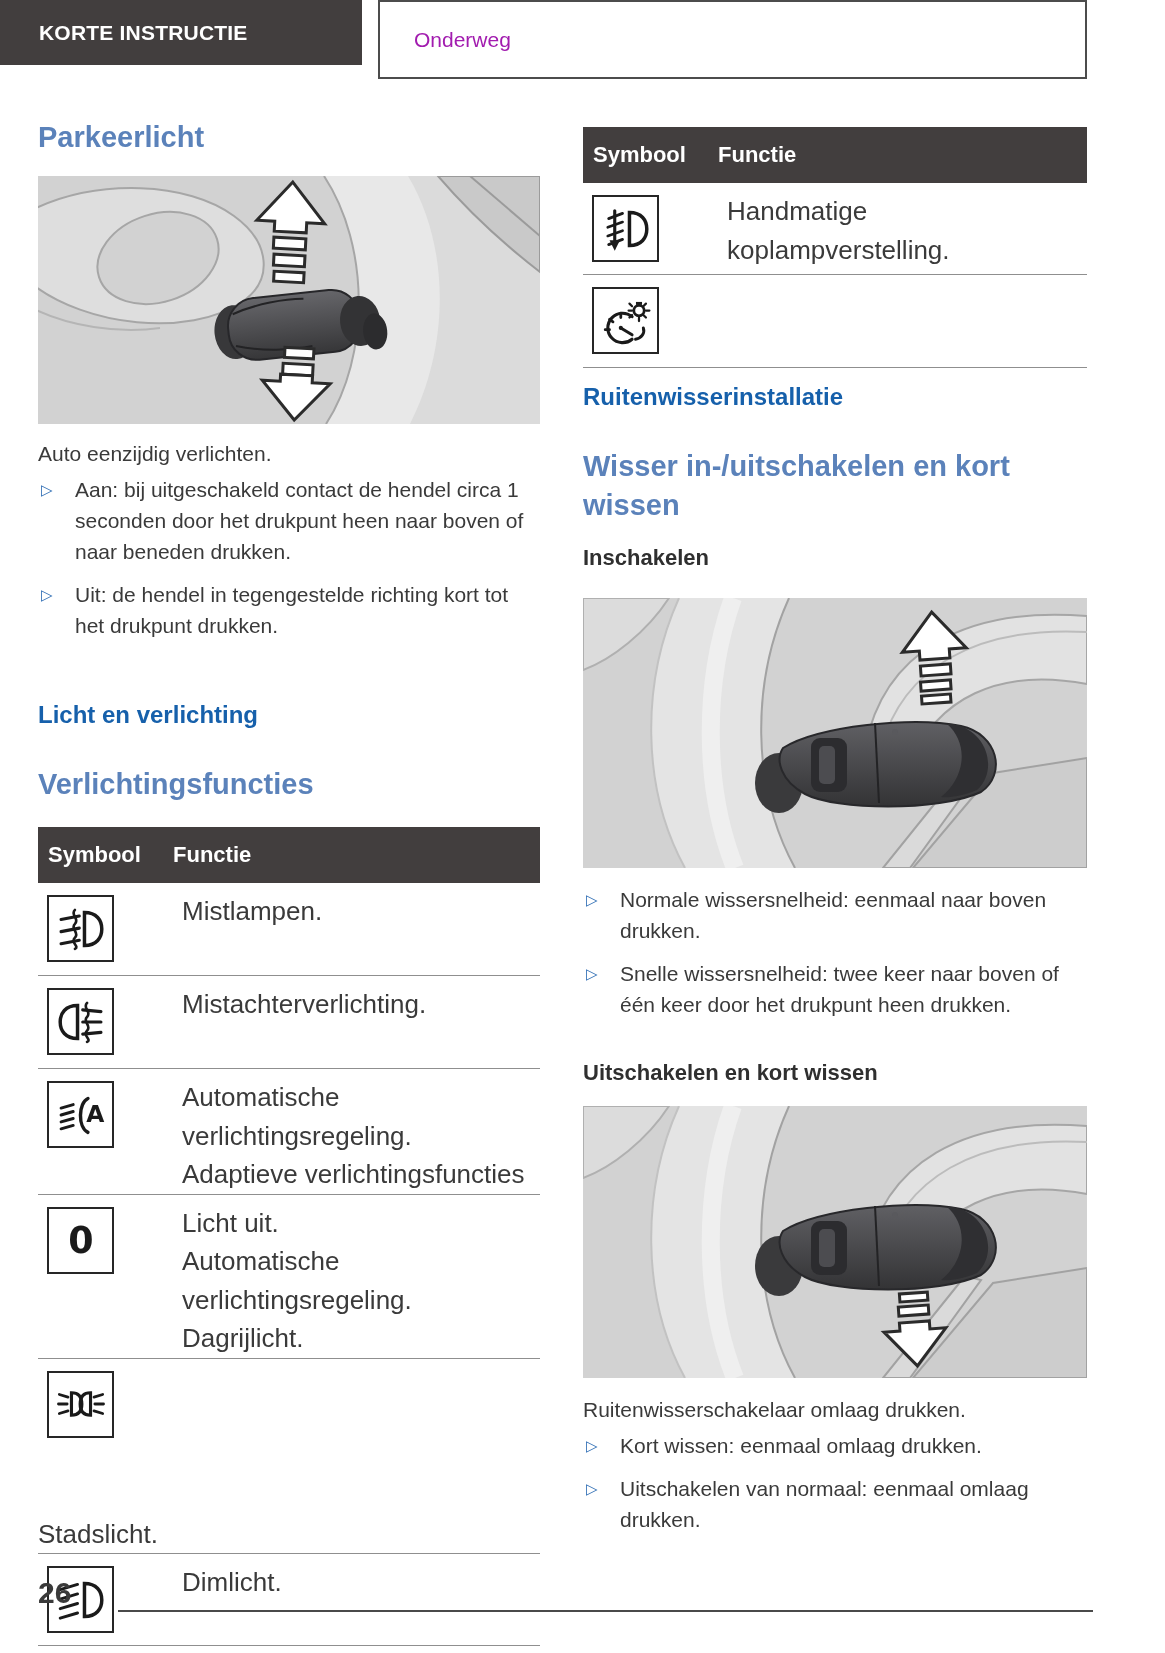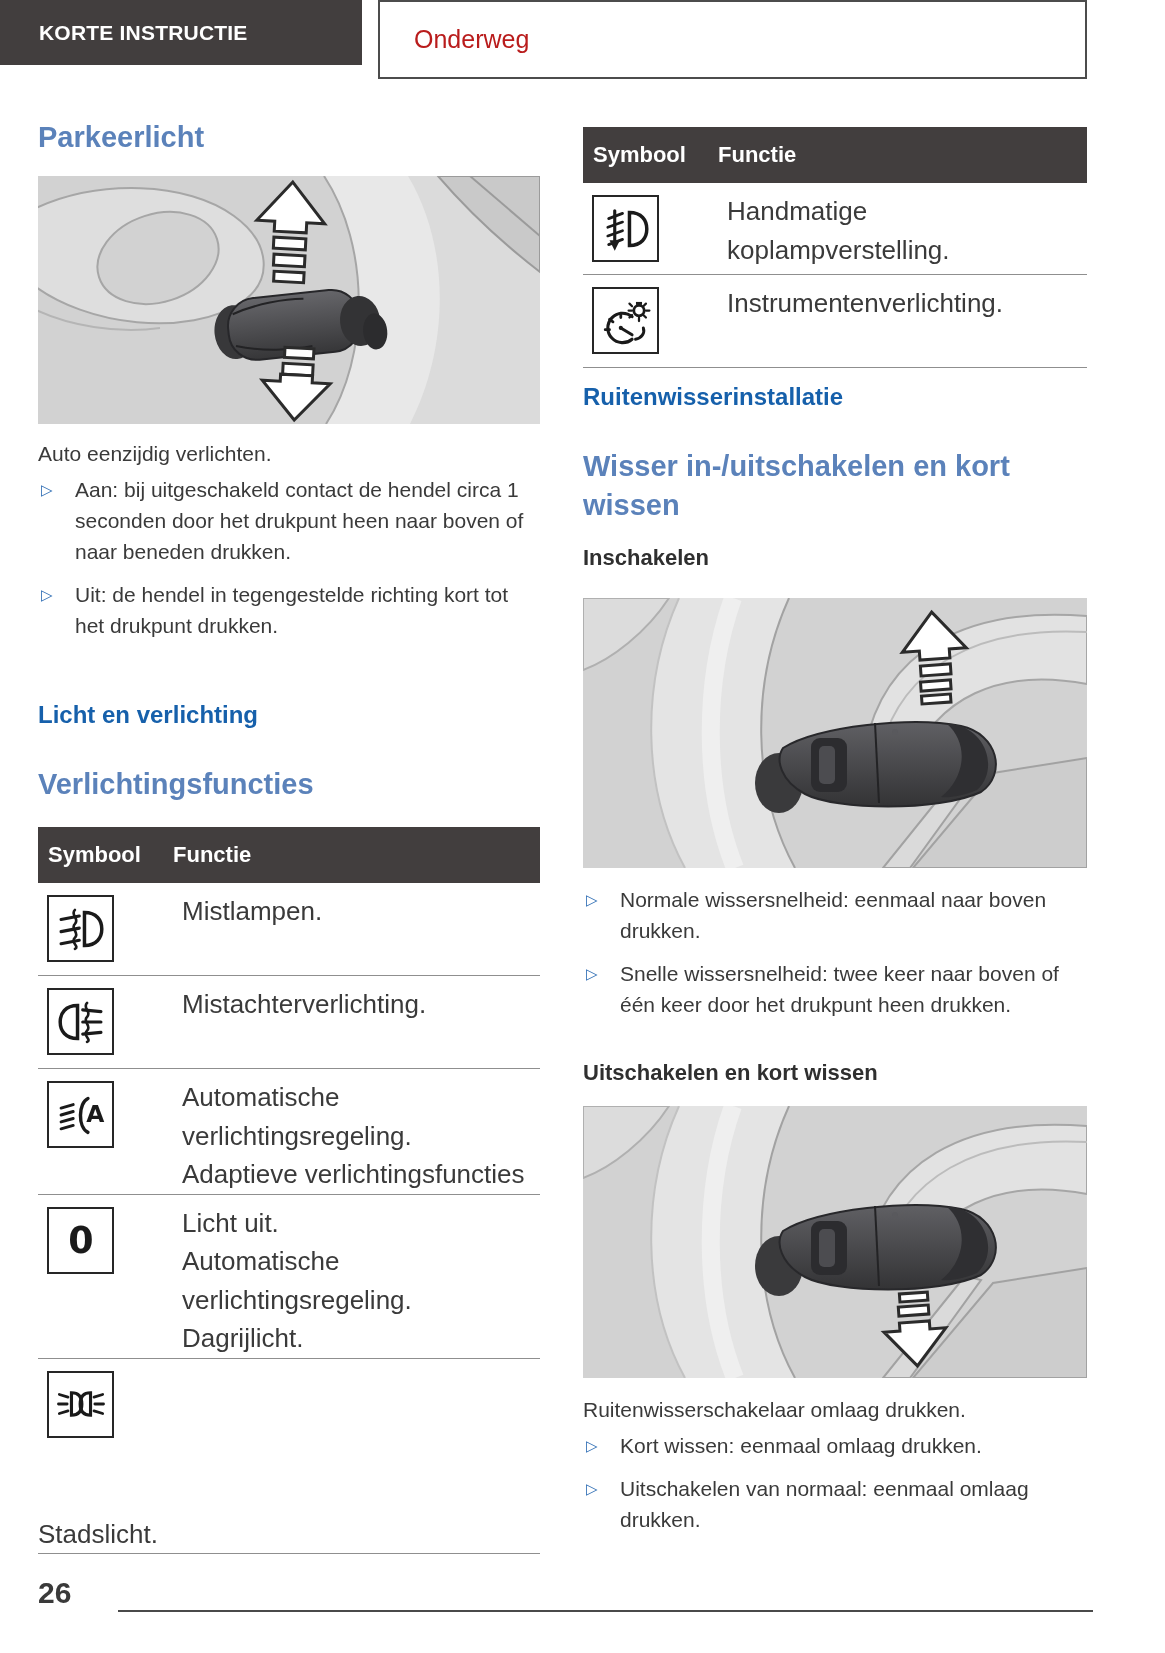--- a/index.html
+++ b/index.html
@@ -5,21 +5,21 @@
   html,body{margin:0;padding:0;background:#ffffff;}
   .page{position:relative;width:1165px;height:1653px;background:#ffffff;
         font-family:"Liberation Sans", sans-serif;color:#3a3a3a;overflow:hidden;}
 
   
   .hdr-dark{position:absolute;left:0;top:0;width:362px;height:65px;background:#423e3e;
             display:flex;align-items:center;}
   .hdr-dark span{color:#ffffff;font-size:21px;font-weight:bold;letter-spacing:.2px;padding-left:39px;}
   .hdr-box{position:absolute;left:378px;top:0;width:705px;height:75px;border:2px solid #4c4c4c;
            display:flex;align-items:center;}
-  .hdr-box span{font-size:25px;color:#b91c1c;padding-left:34px;}
+  .hdr-box span{font-size:21px;color:#a21caf;padding-left:34px;}
   .abs{position:absolute;}
 
   
   .h-blue-lg{font-size:24px;font-weight:bold;color:#1660ab;line-height:36px;}
   .h-blue-md{font-size:29px;font-weight:bold;color:#5b82ba;line-height:39px;}
   .h-dark-sm{font-size:22px;font-weight:bold;color:#2f2f2f;}
 
   
   .body-txt{font-size:21px;line-height:31px;color:#3a3a3a;}
   .bullet{display:flex;margin-bottom:12px;}
@@ -196,20 +196,33 @@
             <path d="M5 19 L 15 22 M4 30 L 14 30 M5 41 L 15 38" stroke-width="3.2"></path>
             <path d="M55 19 L 45 22 M56 30 L 46 30 M55 41 L 45 38" stroke-width="3.2"></path>
           </svg>
         </span>
       </div>
       <div class="cfn">
         <div>Stadslicht.</div>
       </div>
     </div>
 
+    <div class="trow" style="min-height:91px;">
+      <div class="csym">
+        <span class="sym-box">
+          <svg width="52" height="52" viewBox="0 0 60 60" fill="none" stroke="#1a1a1a" stroke-width="4" stroke-linecap="round">
+            <path d="M34 11 C 48 11 54 20 54 30 C 54 40 48 49 34 49 Z"></path>
+            <path d="M6 18 L 26 12 M6 29 L 26 23 M6 40 L 26 34 M6 51 L 26 45" stroke-width="3.4"></path>
+          </svg>
+        </span>
+      </div>
+      <div class="cfn">
+        <div>Dimlicht.</div>
+      </div>
+    </div>
   </div>
 
   <div class="abs" style="left:583px;top:127px;width:504px;">
     <div class="thead">
       <span class="c1">Symbool</span>
       <span class="c2">Functie</span>
     </div>
 
     <div class="trow" style="min-height:91px;">
       <div class="csym">
@@ -234,23 +247,20 @@
             <path d="M37 25 A 17 17 0 1 0 37 51" stroke-width="3.6"></path>
             <path d="M24 21 L 24 26 M11 28 L 15 31 M6 40 L 11 40"></path>
             <path d="M24 38 L 37 46" stroke-width="3.4"></path>
             <circle cx="24" cy="38" r="2.4" fill="#1a1a1a" stroke="none"></circle>
             <circle cx="45" cy="18" r="6"></circle>
             <rect x="41.5" y="8" width="7" height="3.4" fill="#1a1a1a" stroke="none"></rect>
             <path d="M53 18 L 57 18 M33 18 L 37 18 M50 13 L 53 10 M37 13 L 34 10 M50 23 L 53 26 M37 23 L 34 26 M45 26 L 45 30" stroke-width="2.6"></path>
             <path d="M50 38 C 52 44 48 50 41 51" stroke-width="3.4"></path>
           </svg>
         </span>
-      </div>
-      <div class="cfn">
-        <div>Instrumentenverlichting.</div>
       </div>
     </div>
   </div>
 
   <div class="abs h-blue-lg" style="left:583px;top:379px;">Ruitenwisserinstallatie</div>
   <div class="abs h-blue-md" style="left:583px;top:447px;width:504px;">Wisser in-/uitschakelen en kort wissen</div>
   <div class="abs h-dark-sm" style="left:583px;top:545px;">Inschakelen</div>
 
   <div class="abs" style="left:583px;top:598px;">
     <svg class="illus" width="504" height="270" viewBox="0 0 504 270">

